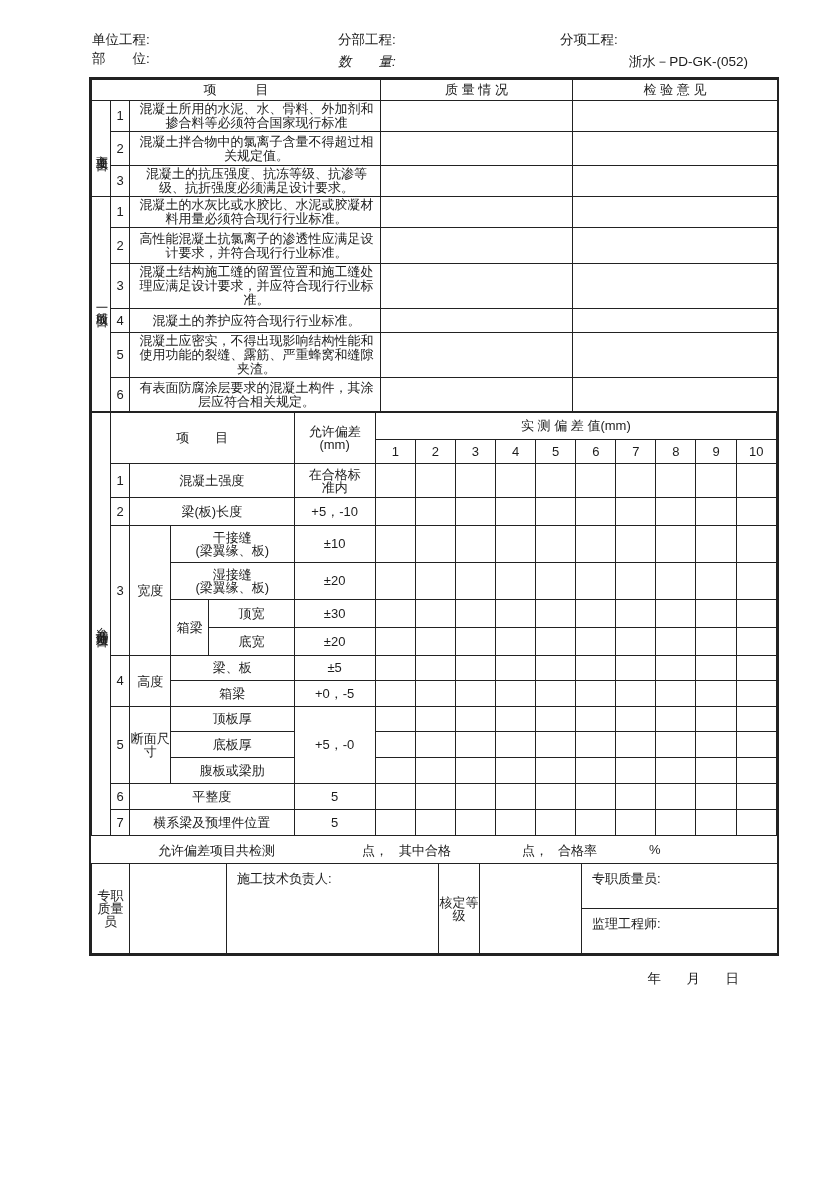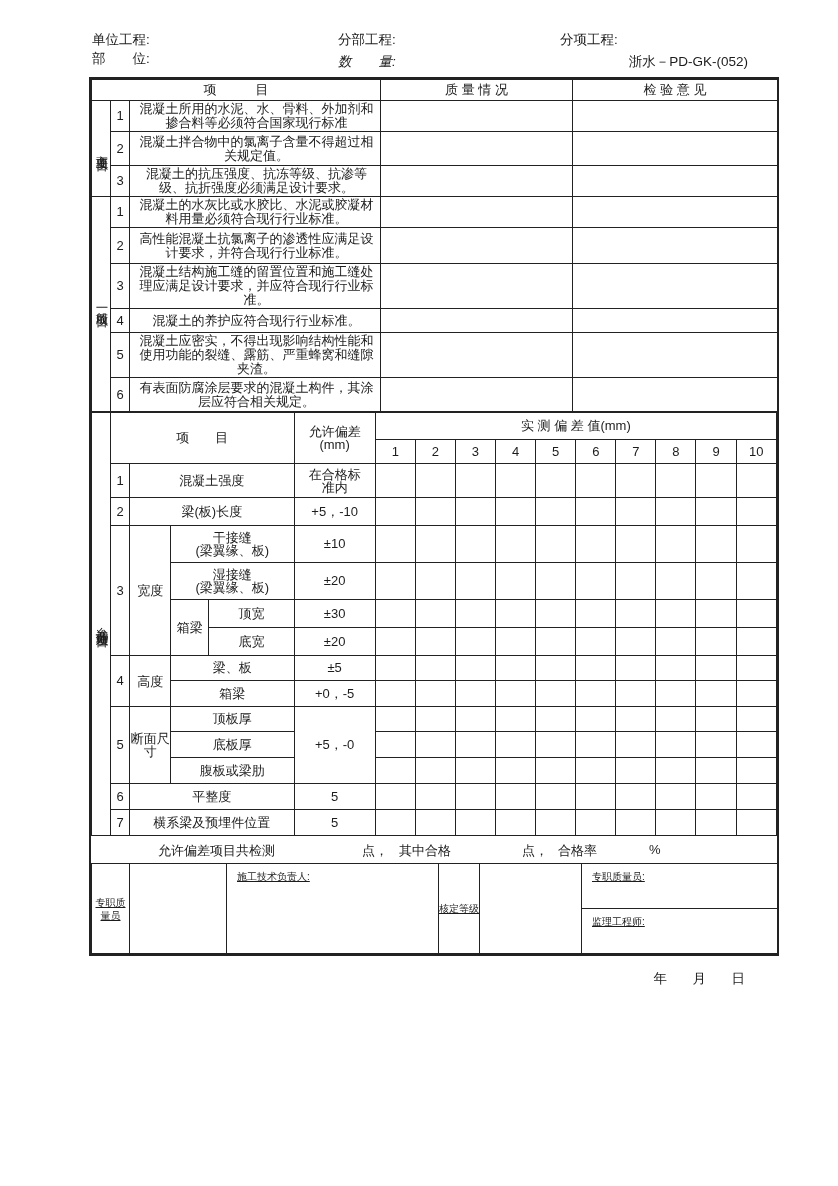--- a/index.html
+++ b/index.html
@@ -30,25 +30,25 @@
   .vert{text-align:center;}
   .vlabel{
     writing-mode:vertical-lr;text-orientation:upright;
     font-size:12.5px;letter-spacing:2px;line-height:19px;display:inline-block;
   }
   .two{line-height:13px;word-break:break-all;}
   .stats{position:relative;height:27px;font-size:13px;}
   .stats span{position:absolute;top:6px;white-space:nowrap;}
   .sp0{left:67px;}.sp1{left:271px;}.sp2{left:308px;}
   .sp3{left:431px;}.sp4{left:467px;}.sp5{left:558px;}
-  .sig td{font-size:10px;text-decoration:underline;}
+  .sig td{font-size:13px;}
   .sig .toplab{vertical-align:top;text-align:left;padding:6px 4px 0 10px;}
   .datewrap{width:686px;margin-left:89px;margin-top:14px;
     text-align:right;padding-right:0;font-size:13.5px;}
-  .datewrap div{margin-right:24px;display:inline-block;letter-spacing:6px;}
+  .datewrap div{margin-right:30px;display:inline-block;letter-spacing:6px;}
   .sigtable{border-top:1px solid #222;}
 </style>
 </head>
 <body>
 
 <div class="sheet">
 
 
   <div class="info">
     <span class="i-unit">单位工程:</span>

